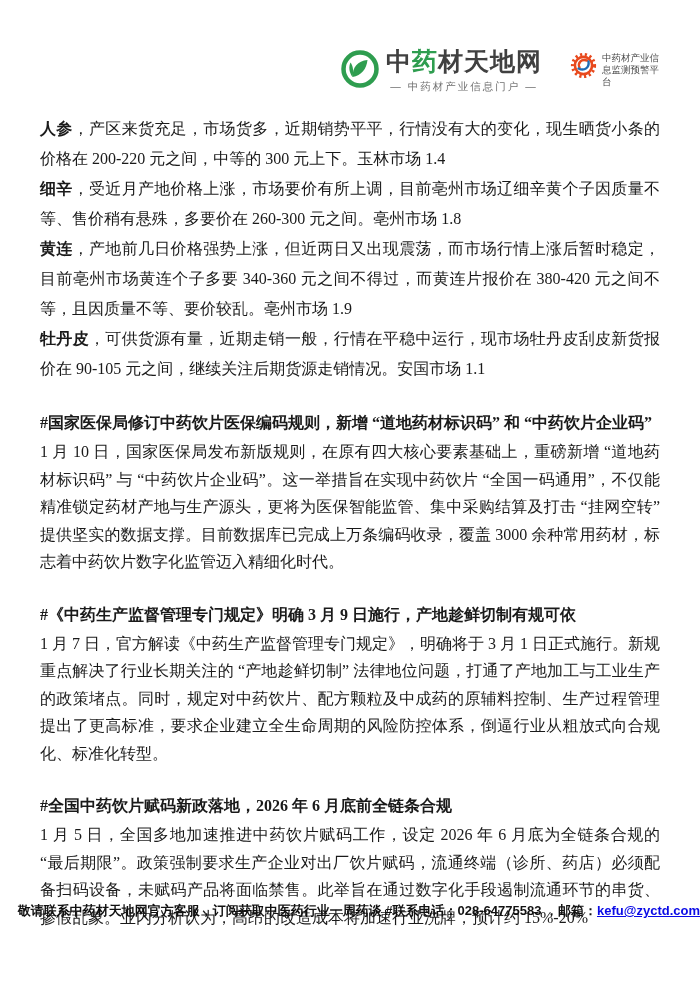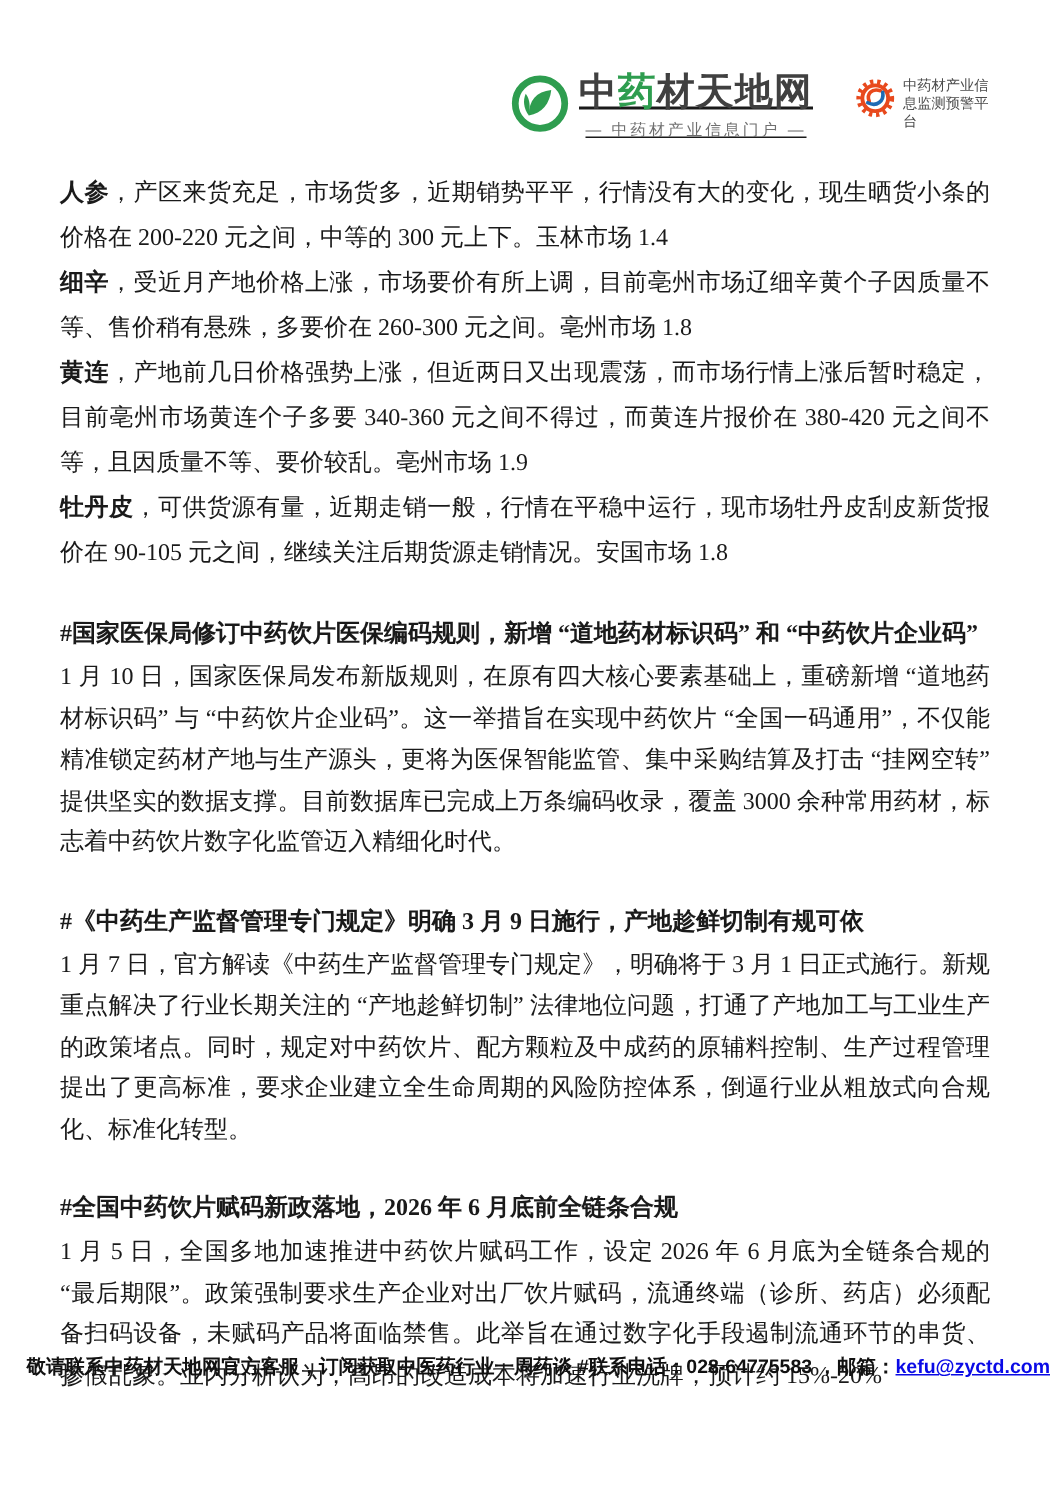--- a/index.html
+++ b/index.html
@@ -9,21 +9,21 @@
     font-family:"Liberation Serif","DejaVu Serif",serif;
     color:#1a1a1a;
   }
   .page { padding:0 40px; }
 
   
   .masthead {
     display:flex; justify-content:flex-end; align-items:flex-start;
     padding:46px 36px 0 0; gap:28px; height:100px;
   }
-  .brand { display:flex; align-items:center; gap:6px;text-decoration:underline; }
+  .brand { display:flex; align-items:center; gap:6px; }
   .brand-mark { flex:0 0 auto; margin-top:2px; }
   .brand-textcol { display:flex; flex-direction:column; align-items:center; }
   .brand-title {
     font-family:"Liberation Sans","DejaVu Sans",sans-serif;
     font-size:25px; font-weight:bold; color:#404040; letter-spacing:1px;
     line-height:30px; white-space:nowrap;
   }
   .brand-title .accent { color:#2e9d4f; }
   .brand-tagline {
     font-family:"Liberation Sans","DejaVu Sans",sans-serif;
@@ -104,21 +104,21 @@
     <span class="platform-text">中药材产业信息监测预警平台</span>
   </div>
 
 </header>
 
 <main class="page">
   <section class="market">
     <p><b>人参</b><span>，产区来货充足，市场货多，近期销势平平，行情没有大的变化，现生晒货小条的价格在 200-220 元之间，中等的 300 元上下。玉林市场 1.4</span></p>
     <p><b>细辛</b><span>，受近月产地价格上涨，市场要价有所上调，目前亳州市场辽细辛黄个子因质量不等、售价稍有悬殊，多要价在 260-300 元之间。亳州市场 1.8</span></p>
     <p><b>黄连</b><span>，产地前几日价格强势上涨，但近两日又出现震荡，而市场行情上涨后暂时稳定，目前亳州市场黄连个子多要 340-360 元之间不得过，而黄连片报价在 380-420 元之间不等，且因质量不等、要价较乱。亳州市场 1.9</span></p>
-    <p><b>牡丹皮</b><span>，可供货源有量，近期走销一般，行情在平稳中运行，现市场牡丹皮刮皮新货报价在 90-105 元之间，继续关注后期货源走销情况。安国市场 1.8</span></p>
+    <p><b>牡丹皮</b><span>，可供货源有量，近期走销一般，行情在平稳中运行，现市场牡丹皮刮皮新货报价在 90-105 元之间，继续关注后期货源走销情况。安国市场 1.1</span></p>
   </section>
 
 
   <section class="article">
     <h3>#国家医保局修订中药饮片医保编码规则，新增 “道地药材标识码” 和 “中药饮片企业码”</h3>
     <p>1 月 10 日，国家医保局发布新版规则，在原有四大核心要素基础上，重磅新增 “道地药材标识码” 与 “中药饮片企业码”。这一举措旨在实现中药饮片 “全国一码通用”，不仅能精准锁定药材产地与生产源头，更将为医保智能监管、集中采购结算及打击 “挂网空转” 提供坚实的数据支撑。目前数据库已完成上万条编码收录，覆盖 3000 余种常用药材，标志着中药饮片数字化监管迈入精细化时代。</p>
   </section>
 
   <section class="article">
     <h3>#《中药生产监督管理专门规定》明确 3 月 9 日施行，产地趁鲜切制有规可依</h3>

